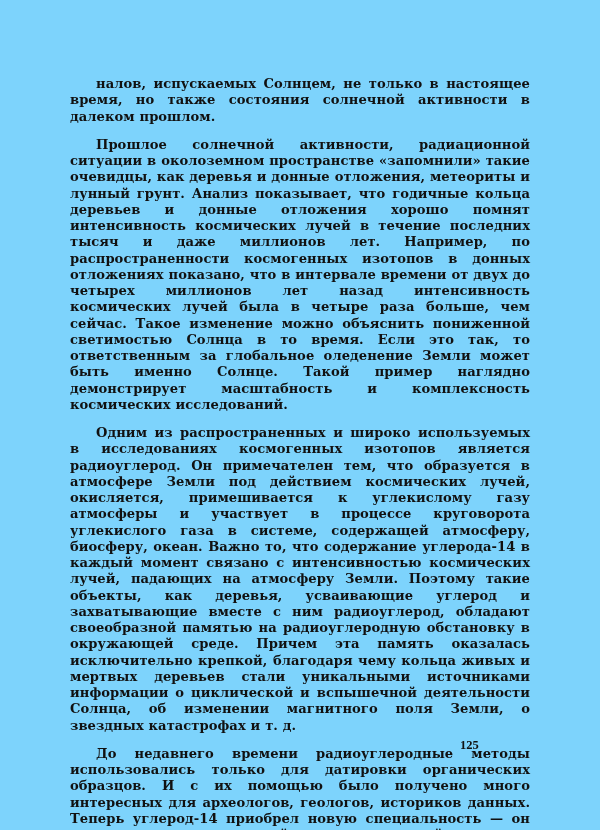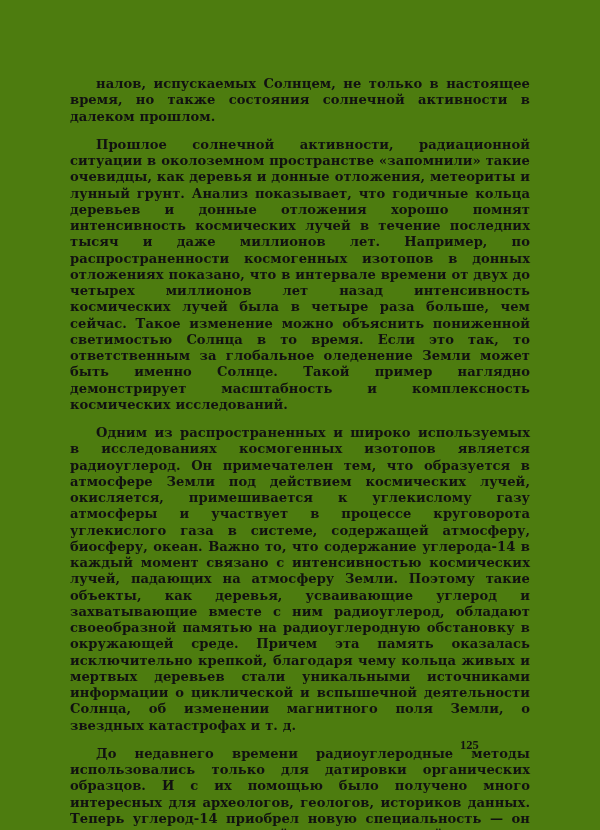--- a/index.html
+++ b/index.html
@@ -4,21 +4,21 @@
 <style>
   html, body {
     margin: 0;
     padding: 0;
     background: #ffffff;
   }
   .page {
     position: relative;
     width: 600px;
     height: 830px;
-    background: #4d7c0f;
+    background: #7dd3fc;
     overflow: hidden;
     font-family: "DejaVu Serif", "Liberation Serif", serif;
     color: #111111;
   }
   .textblock {
     position: absolute;
     left: 70px;
     top: 76px;
     width: 460px;
   }

